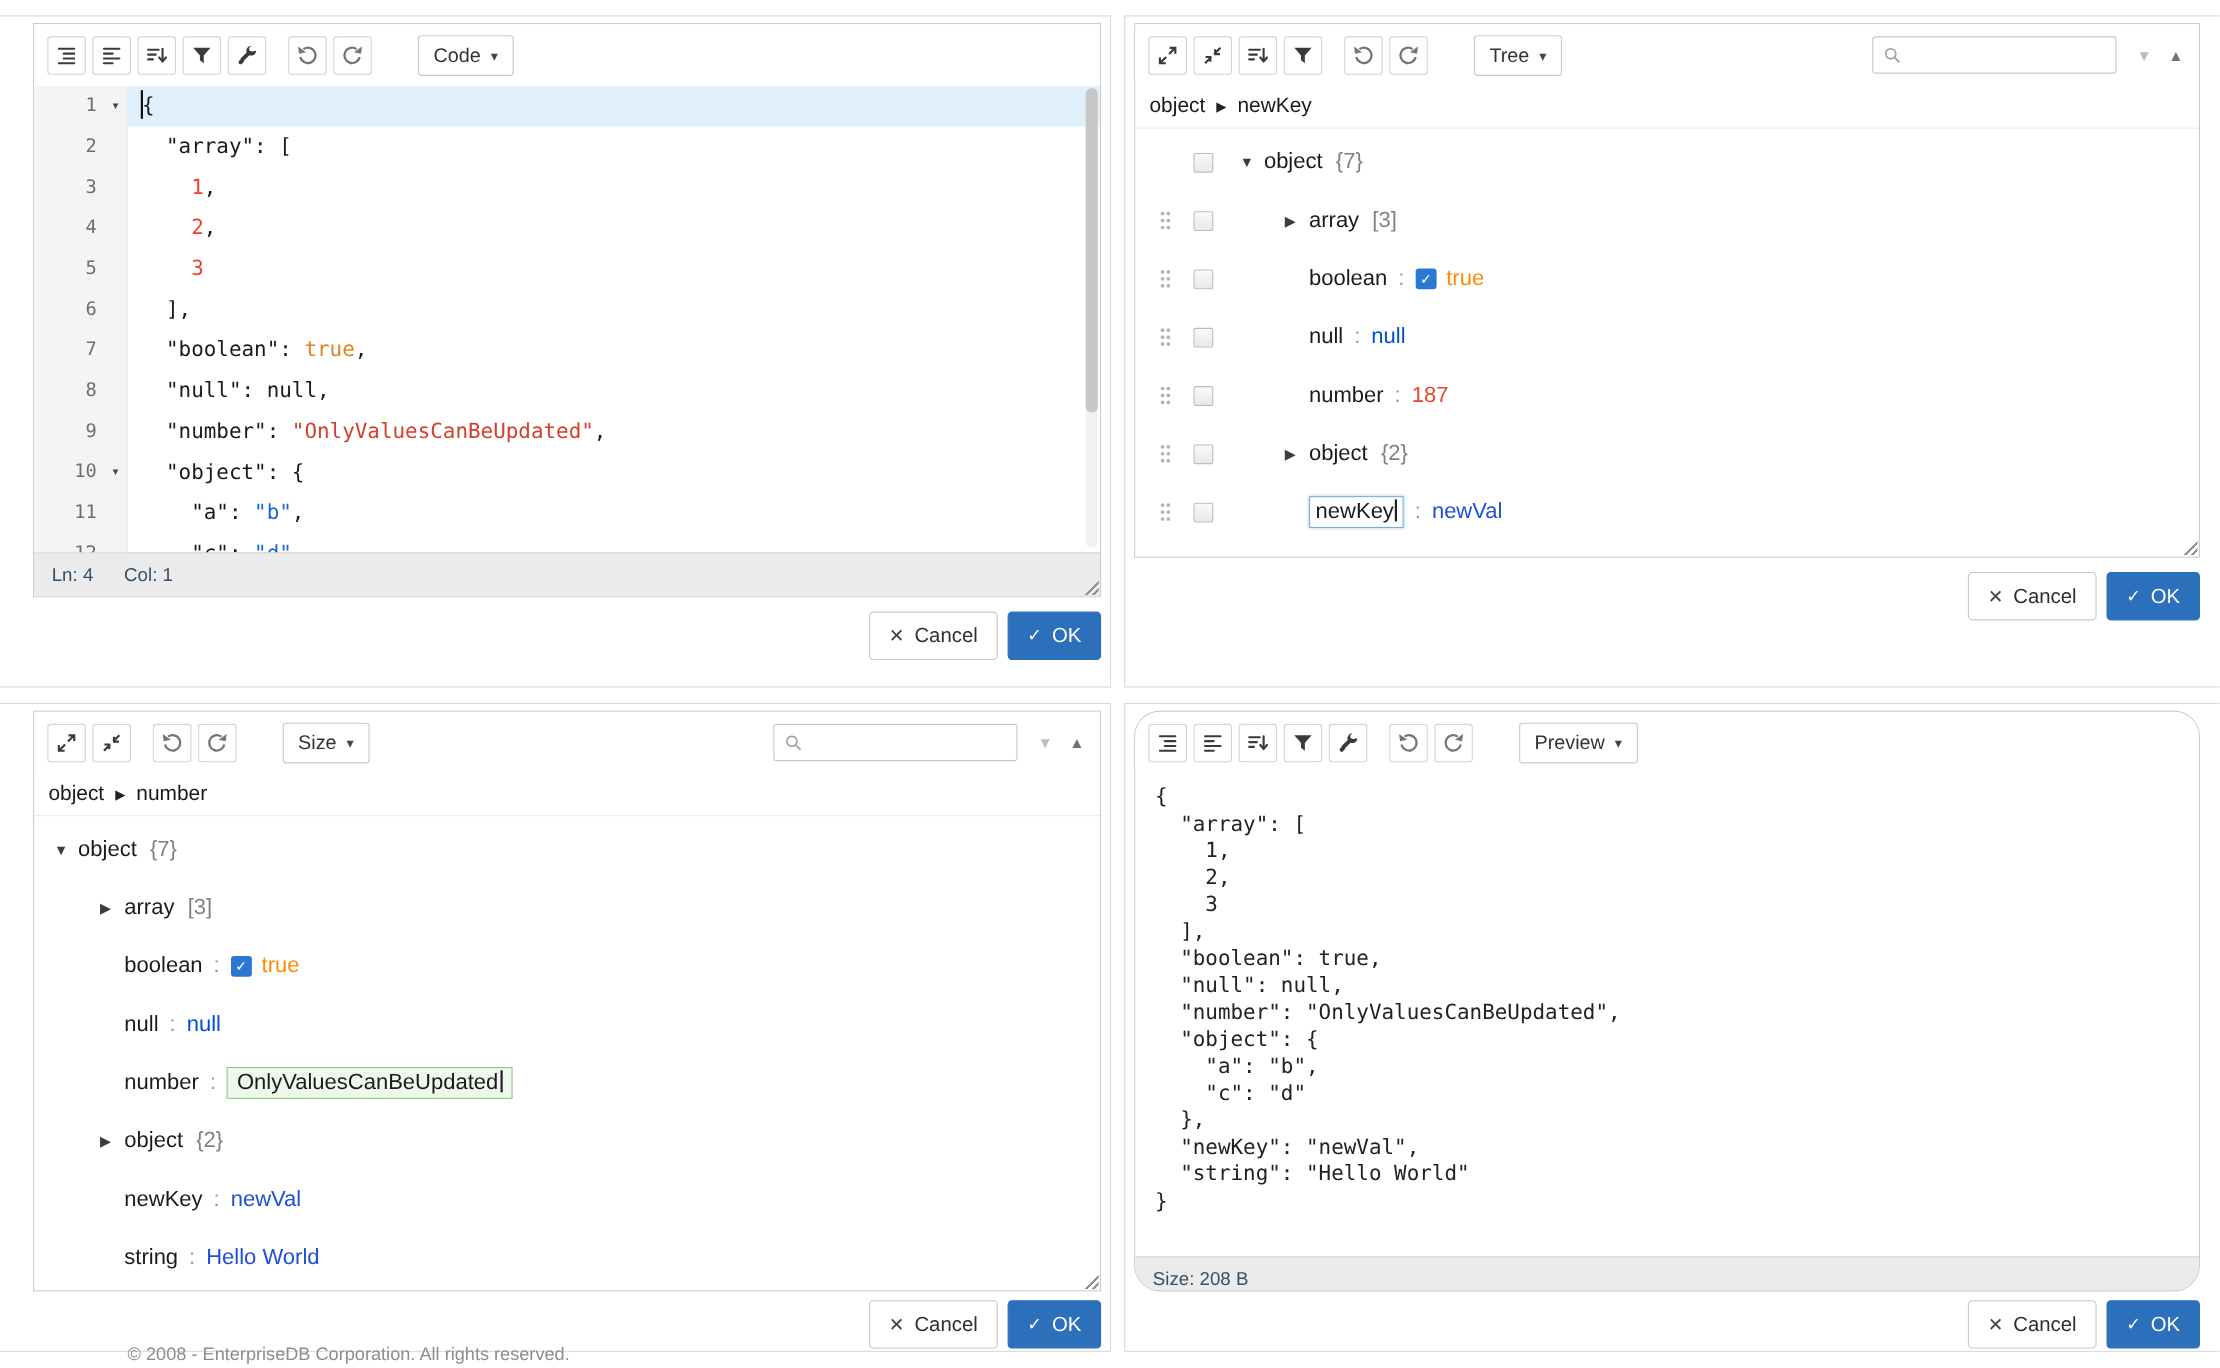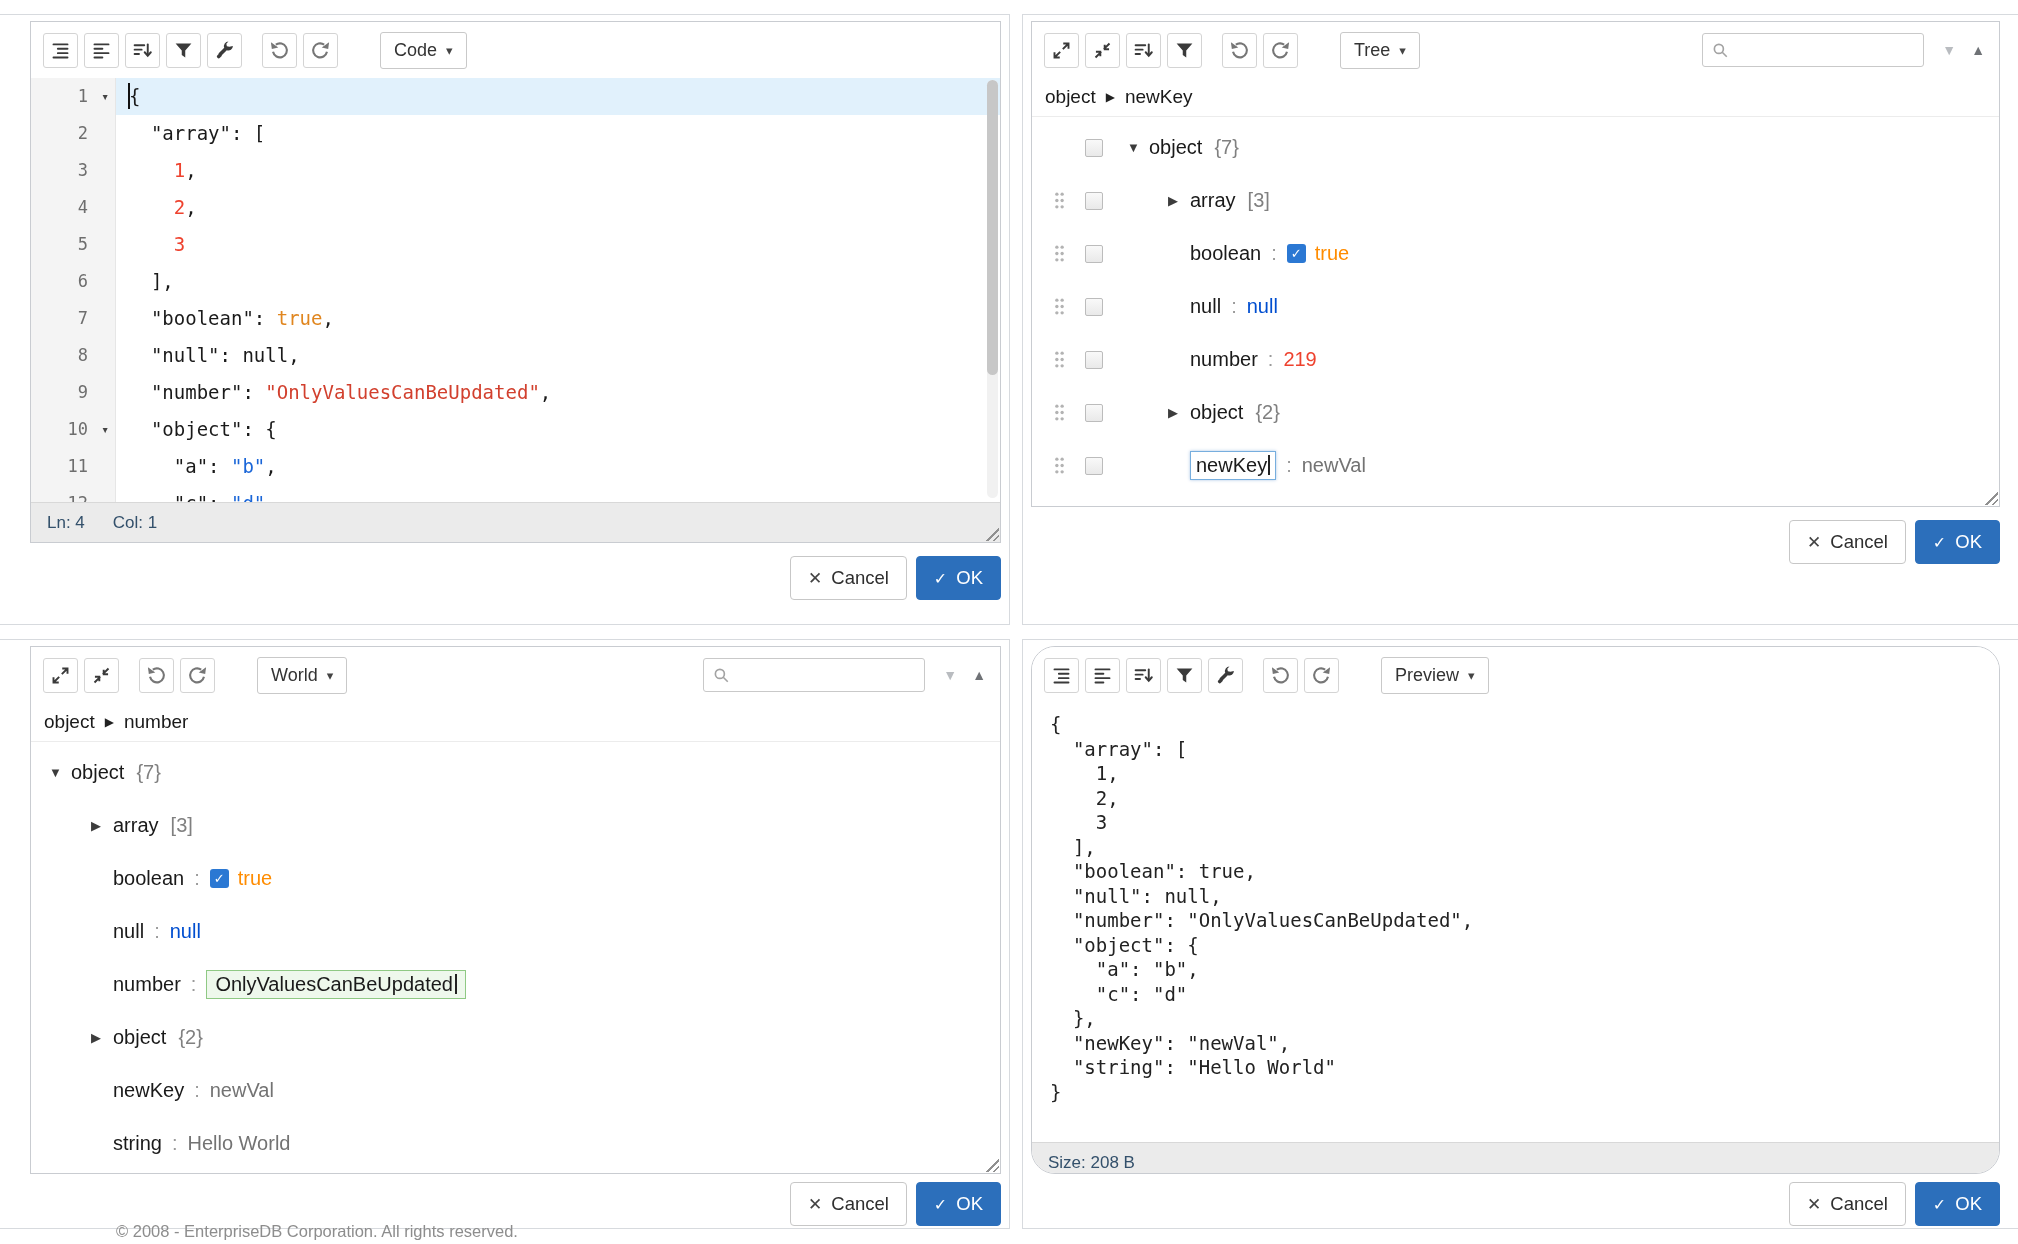--- a/index.html
+++ b/index.html
@@ -79,21 +79,21 @@
   .drag{margin-left:22px;width:13px;flex:none;display:flex;cursor:grab;}
   .drag svg{width:11px;height:19px;}
   .sq{width:18px;height:18px;margin-left:18px;flex:none;border:1px solid #bcbcbc;border-radius:2px;
       background:linear-gradient(#f9f9f9,#e9e9e9);cursor:pointer;box-sizing:border-box;}
   .indent{flex:none;}
   .expander{width:22px;flex:none;font-size:13px;color:#3c3c3c;cursor:pointer;}
   .meta{color:#808080;margin-left:12px;}
   .sep{color:#9a9a9a;margin:0 10px;}
   .checkbox{width:19px;height:19px;border-radius:3px;background:#2b78d3;color:#fff;font-size:13px;
             display:flex;align-items:center;justify-content:center;margin-right:9px;flex:none;cursor:pointer;}
-  .v-string{color:#737373;} .v-number{color:#ee422e;} .v-boolean{color:#ff8c00;} .v-null{color:#004ed0;}
+  .v-string{color:#1d4ed8;} .v-number{color:#ee422e;} .v-boolean{color:#ff8c00;} .v-null{color:#004ed0;}
   .editing-box{border:1px solid #77aede;background:#fff;padding:2px 5px;margin:-3px 0;
                box-shadow:0 0 3px rgba(70,130,200,.45);}
   .editing-box::after{content:"";display:inline-block;width:0;border-left:2px solid #222;
                       height:20px;vertical-align:-3px;margin-left:1px;}
   .editing-box-val{border:1px solid #8fc984;background:#eef8ec;padding:2px 8px;margin:-3px 0;}
   .val.editing-box-val{color:#1a1a1a;}
   .editing-box-val::after{content:"";display:inline-block;width:0;border-left:2px solid #222;
                       height:20px;vertical-align:-3px;margin-left:2px;}
 
   
@@ -436,21 +436,21 @@
               <circle cx="7.5" cy="9" r="1.6"></circle>
               <circle cx="2.5" cy="15" r="1.6"></circle>
               <circle cx="7.5" cy="15" r="1.6"></circle>
             </svg>
           </div>
           <div class="sq"></div>
           <div class="indent" style="width: 65px;"></div>
           <div class="expander"></div>
           <span class="key">number</span>
           <span class="sep">:</span>
-          <span class="val v-number">219</span>
+          <span class="val v-number">187</span>
         </div>
         <div class="tree-row">
           <div class="drag">
             <svg viewBox="0 0 10 18" fill="#b3b3b3">
               <circle cx="2.5" cy="3" r="1.6"></circle>
               <circle cx="7.5" cy="3" r="1.6"></circle>
               <circle cx="2.5" cy="9" r="1.6"></circle>
               <circle cx="7.5" cy="9" r="1.6"></circle>
               <circle cx="2.5" cy="15" r="1.6"></circle>
               <circle cx="7.5" cy="15" r="1.6"></circle>
@@ -542,21 +542,21 @@
           <button class="icon-btn">
             <span class="icon-wrap">
               <svg viewBox="0 0 24 24">
                 <path d="M16.2 5.3A8 8 0 1 0 19.4 13.5" stroke="#767676" stroke-width="2.4" fill="none"></path>
                 <path d="M21.8 2.6l-1 7.6-7.4-1.5z" fill="#767676"></path>
               </svg>
             </span>
           </button>
         </div>
       <div class="mode-btn">
-        <span>World</span>
+        <span>Size</span>
         <span class="mode-caret">▾</span>
       </div>
       <div class="search-wrap">
         <div class="search-box">
           <span class="icon-wrap">
             <svg viewBox="0 0 24 24" stroke="#a3a3a3" stroke-width="2.2" fill="none">
                 <circle cx="10.5" cy="10.5" r="6"></circle>
                 <path d="M15 15l6 6"></path>
               </svg>
           </span>

